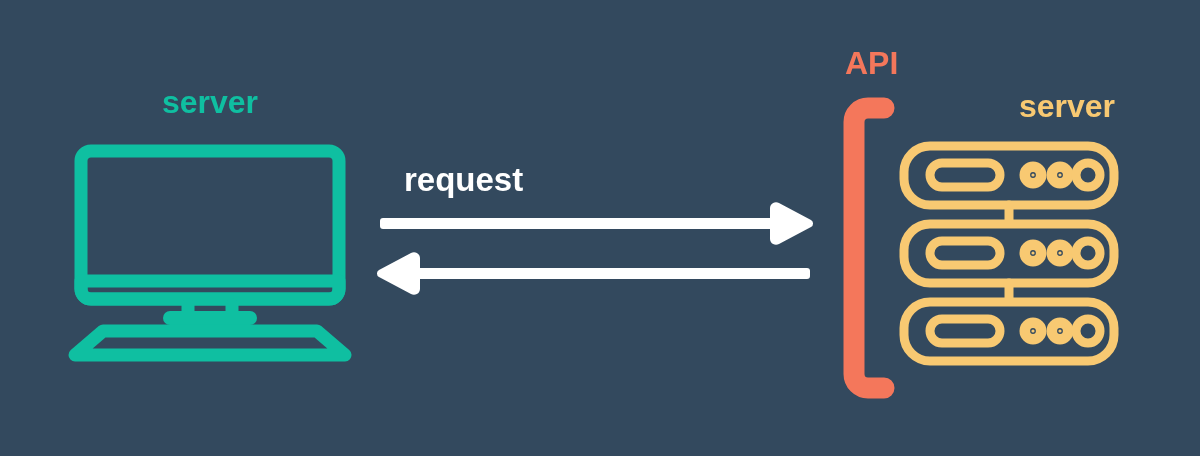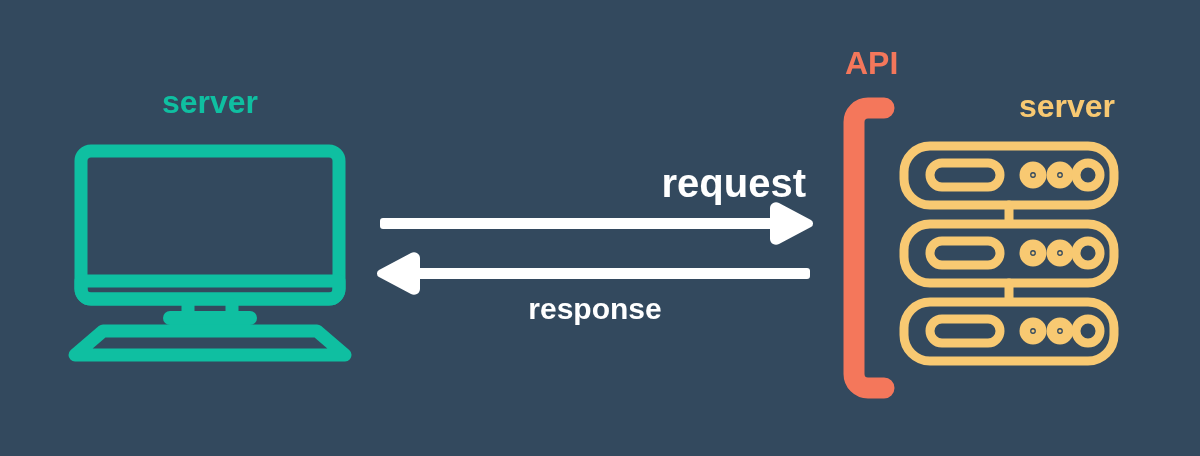--- a/index.html
+++ b/index.html
@@ -47,24 +47,24 @@
     color: #f4775b;
   }
   #label-server {
     left: 903px; top: 90px;
     width: 212px;
     text-align: right;
     font-size: 32px;
     color: #f8c972;
   }
   #label-request {
-    left: 376px; top: 163px;
+    left: 404px; top: 163px;
     width: 430px;
-    text-align: right;
-    font-size: 40px;
+    text-align: left;
+    font-size: 33px;
     color: #ffffff;
   }
   #label-response {
     left: 380px; top: 294px;
     width: 430px;
     text-align: center;
     font-size: 30px;
     color: #ffffff;
   }
 </style>
@@ -138,15 +138,14 @@
   </svg>
 
   <div class="lbl" id="label-client">server</div>
 
   <div class="lbl" id="label-api">API</div>
 
   <div class="lbl" id="label-server">server</div>
 
   <div class="lbl" id="label-request">request</div>
 
-  <div class="lbl" id="label-response">response</div>
 
 </div>
 
 </body></html>

